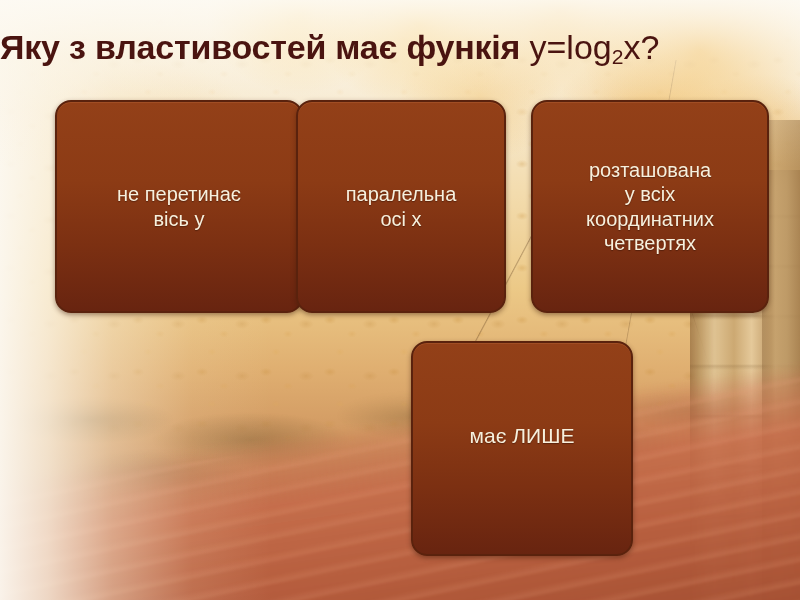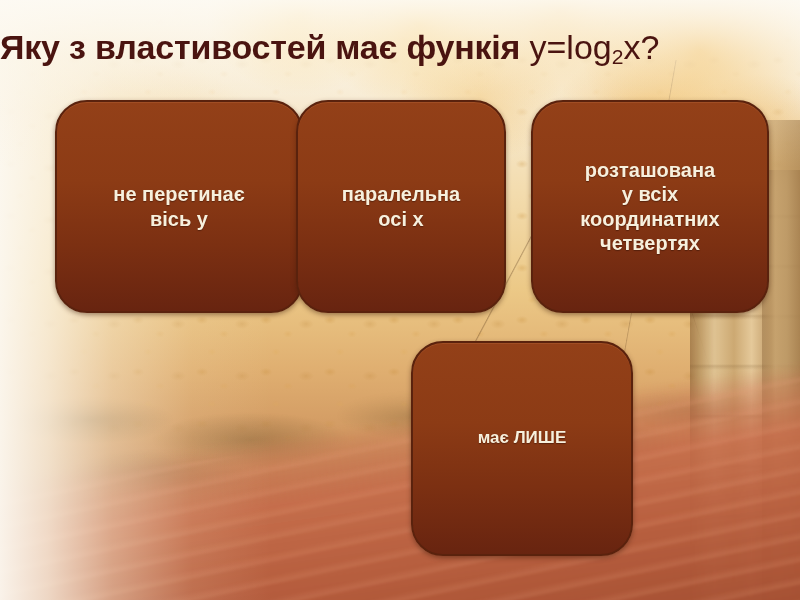--- a/index.html
+++ b/index.html
@@ -202,41 +202,40 @@
   #title sub {
     font-size: 0.62em;
     vertical-align: -0.22em;
   }
 
   
   .opt {
     position: absolute;
     box-sizing: border-box;
     border: 2px solid #5a220d;
-    border-radius: 32px;
+    border-radius: 16px;
     background: linear-gradient(to bottom, #934018 0%, #8c3b15 38%, #7c3012 68%, #682410 100%);
     box-shadow: 0 2px 5px rgba(60,24,8,0.45),
                 inset 0 1px 0 rgba(255,180,120,0.13);
     display: flex;
     align-items: center;
     justify-content: center;
-    font-weight: bold;
   }
   .opt-text {
     width: 100%;
     text-align: center;
     color: #f7f0dd;
     font-size: 20px;
     line-height: 1.22;
     padding: 0 8px;
     box-sizing: border-box;
     white-space: pre-line;
     text-shadow: 0 1px 1px rgba(50,18,6,0.5);
   }
-  .opt-text.small { font-size: 17px; }
+  .opt-text.small { font-size: 21px; }
   .opt-text sup { font-size: 0.62em; vertical-align: 0.48em; }
 
   
   #opt-0 { left: 55px;  top: 100px; width: 248px; height: 213px; }
   #opt-1 { left: 296px; top: 100px; width: 210px; height: 213px; }
   #opt-2 { left: 531px; top: 100px; width: 238px; height: 213px; }
   #opt-3 { left: 175px; top: 341px; width: 222px; height: 215px; }
   #opt-4 { left: 411px; top: 341px; width: 222px; height: 215px; }
 </style>
 </head>

